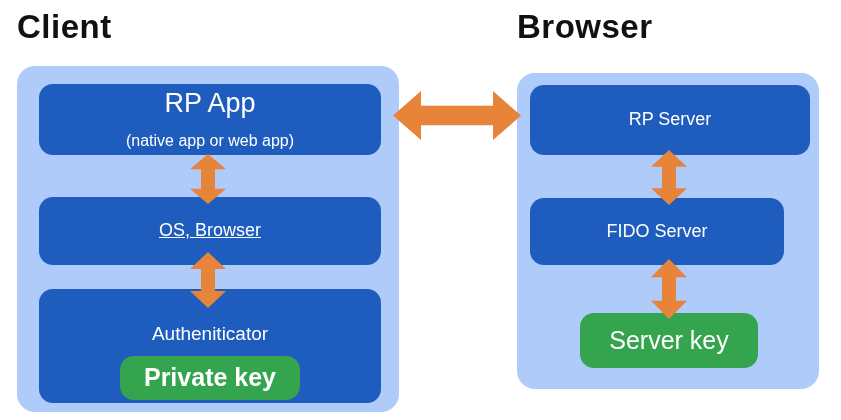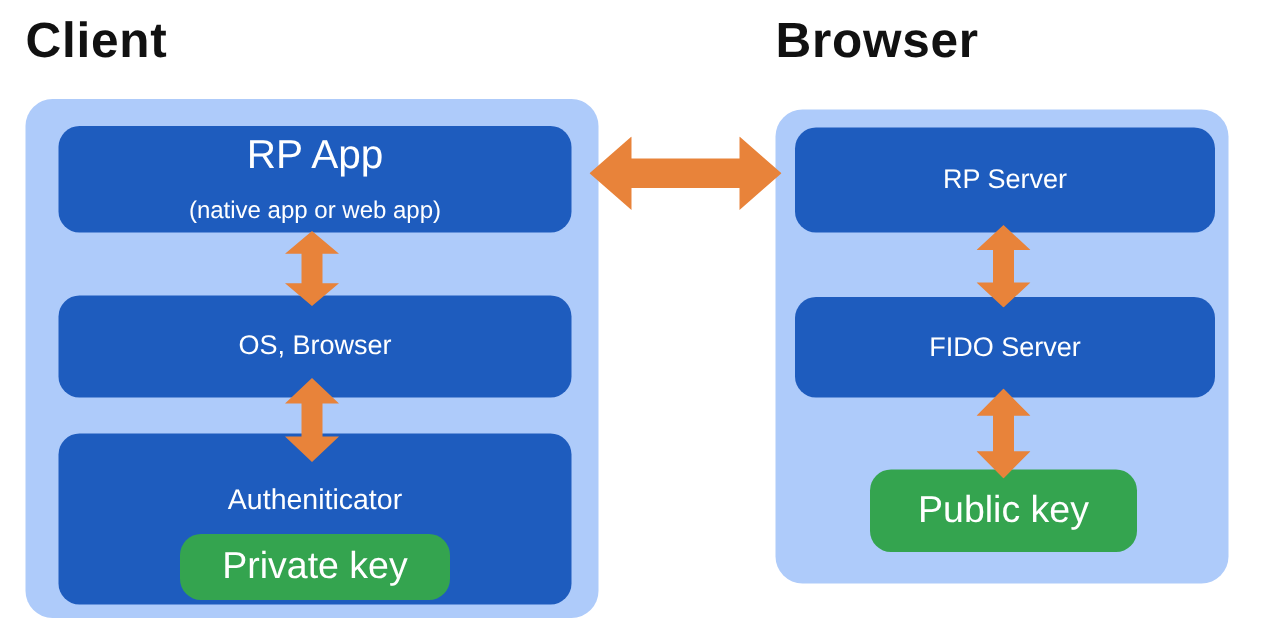--- a/index.html
+++ b/index.html
@@ -42,36 +42,36 @@
     background:var(--box-blue);
     border-radius:14px;
     color:var(--text-white);
     display:flex;
     flex-direction:column;
     align-items:center;
     justify-content:center;
     text-align:left;
   }
   .rp-app-box{left:22px;top:18px;width:342px;height:71px;}
-  .os-browser-box{left:22px;top:131px;width:342px;height:68px;}
+  .os-browser-box{left:22px;top:131px;width:342px;height:68px;text-decoration:underline;}
   .authenticator-box{left:22px;top:223px;width:342px;height:114px;justify-content:flex-start;padding-top:34px;}
   .rp-server-box{left:13px;top:12px;width:280px;height:70px;}
-  .fido-server-box{left:13px;top:125px;width:280px;height:67px;}
+  .fido-server-box{left:13px;top:125px;width:254px;height:67px;}
   .box-label{font-size:18px;font-weight:500;line-height:1.1;}
   .rp-app-box .box-label{font-size:27px;}
   .box-sublabel{font-size:16px;font-weight:400;margin-top:14px;}
   .auth-label{font-size:19px;font-weight:500;line-height:1.2;}
   .key-box{
     background:var(--key-green);
     border-radius:14px;
     color:var(--text-white);
     display:flex;align-items:center;justify-content:center;
     font-size:25px;font-weight:500;
   }
-  .private-key-box{margin-top:10px;width:180px;height:44px;}
+  .private-key-box{margin-top:10px;width:180px;height:44px;font-weight:bold;}
   .public-key-box{position:absolute;left:63px;top:240px;width:178px;height:55px;}
   .arrow{position:absolute;z-index:5;}
   .arrow svg{display:block;width:100%;height:100%;}
   .arrow polygon{fill:var(--arrow-orange);}
   .arrow-client-top{left:190px;top:154px;width:36px;height:50px;}
   .arrow-client-bottom{left:190px;top:252px;width:36px;height:56px;}
   .arrow-server-top{left:651px;top:150px;width:36px;height:55px;}
   .arrow-server-bottom{left:651px;top:259px;width:36px;height:60px;}
   .arrow-horizontal{left:393px;top:91px;width:128px;height:49px;}
 </style>
@@ -100,21 +100,21 @@
   </div>
 
   <div class="container server-container">
     <div class="box rp-server-box">
       <div class="box-label">RP Server</div>
     </div>
     <div class="box fido-server-box">
       <div class="box-label">FIDO Server</div>
     </div>
     <div class="key-box public-key-box">
-      <span>Public key</span>
+      <span>Server key</span>
     </div>
   </div>
 
   <div class="arrow arrow-client-top">
     <svg viewBox="0 0 36 56" preserveAspectRatio="none" aria-hidden="true">
       <polygon points="18,0 36,17 25,17 25,39 36,39 18,56 0,39 11,39 11,17 0,17"></polygon>
     </svg>
   </div>
   <div class="arrow arrow-client-bottom">
     <svg viewBox="0 0 36 56" preserveAspectRatio="none" aria-hidden="true">

